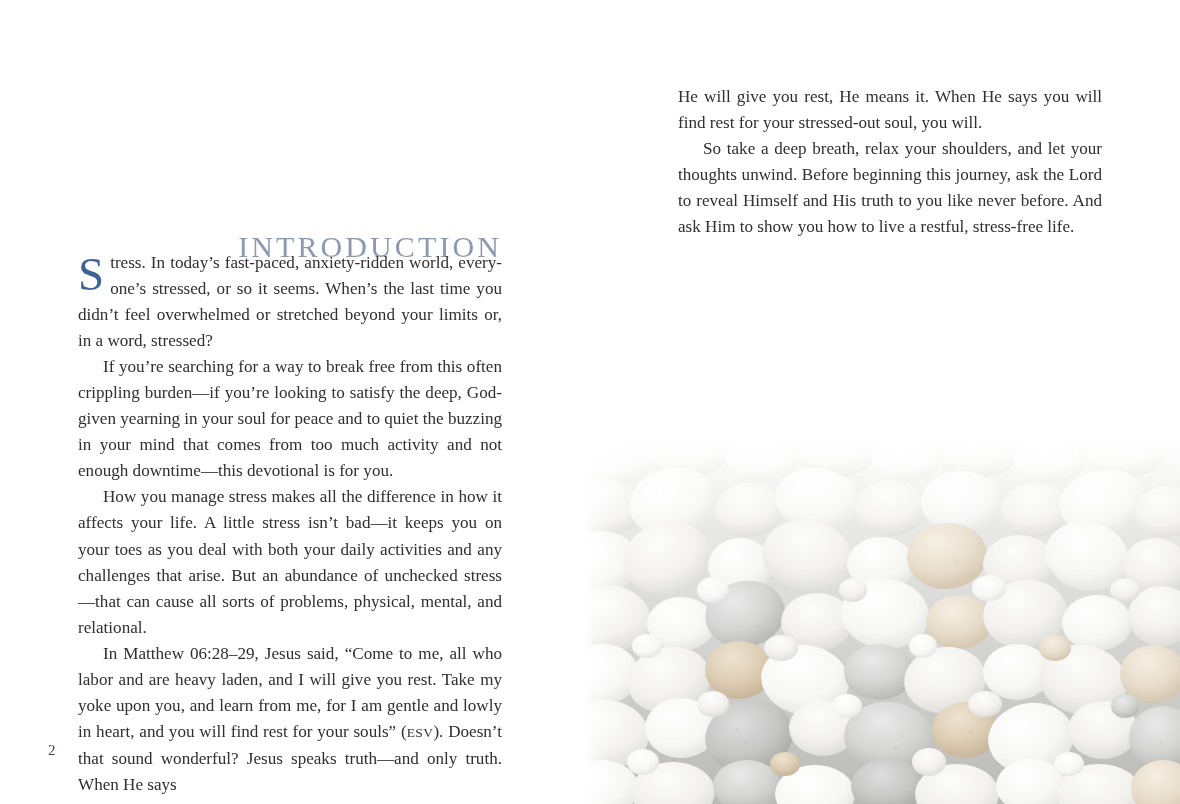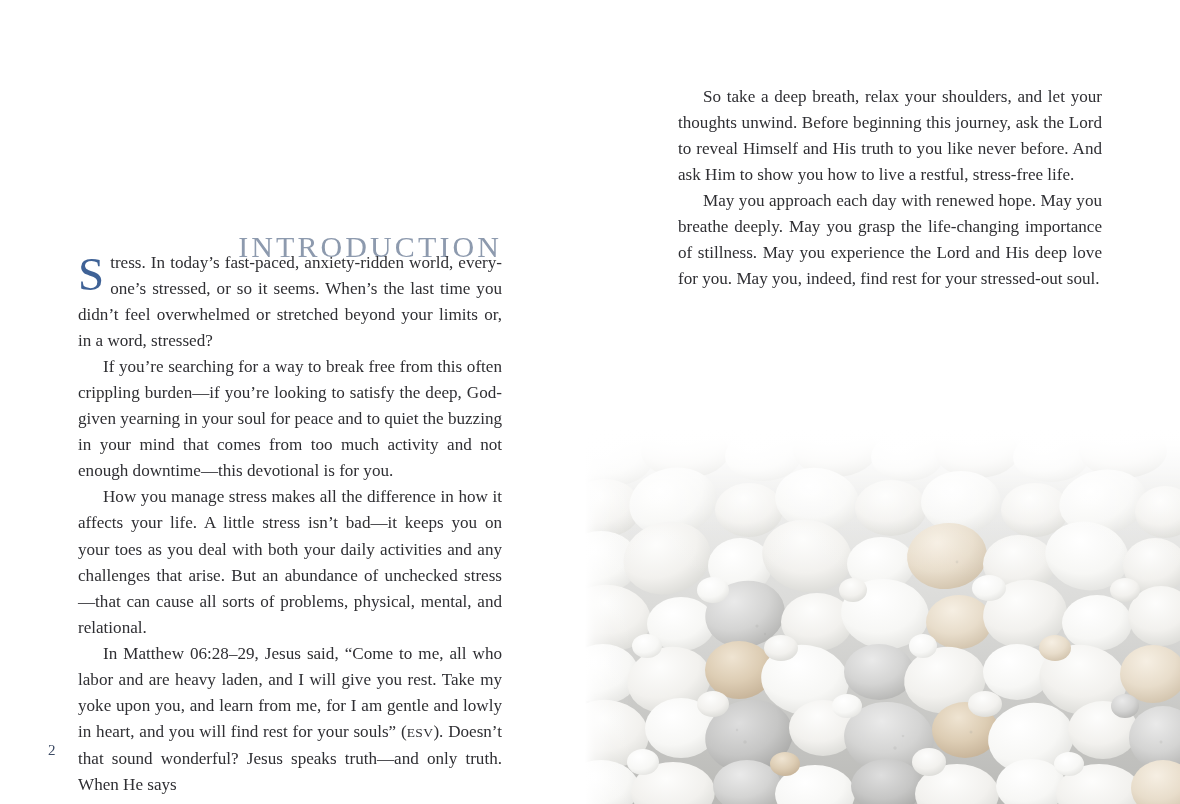--- a/index.html
+++ b/index.html
@@ -180,28 +180,28 @@
     </div>
 
     <div id="page-number">2</div>
 
   </div>
 
   <div id="page-right"></div>
 
   <div id="right-text">
 
+    <p class="para first">
+      <span>He will give you rest, He means it. When He says you will find rest for your stressed-out soul, you will.</span>
+    </p>
 
     <p class="para">
       <span>So take a deep breath, relax your shoulders, and let your thoughts unwind. Before beginning this journey, ask the Lord to reveal Himself and His truth to you like never before. And ask Him to show you how to live a restful, stress-free life.</span>
     </p>
 
-    <p class="para">
-      <span>May you approach each day with renewed hope. May you breathe deeply. May you grasp the life-changing importance of stillness. May you experience the Lord and His deep love for you. May you, indeed, find rest for your stressed-out soul.</span>
-    </p>
 
   </div>
 
   <div id="pebble-photo">
     <svg viewBox="0 0 595 374" preserveAspectRatio="none">
       <defs>
         <radialGradient id="gW" cx="38%" cy="30%" r="78%">
           <stop offset="0%" stop-color="#ffffff"></stop>
           <stop offset="62%" stop-color="#f7f7f5"></stop>
           <stop offset="100%" stop-color="#e2e2df"></stop>

